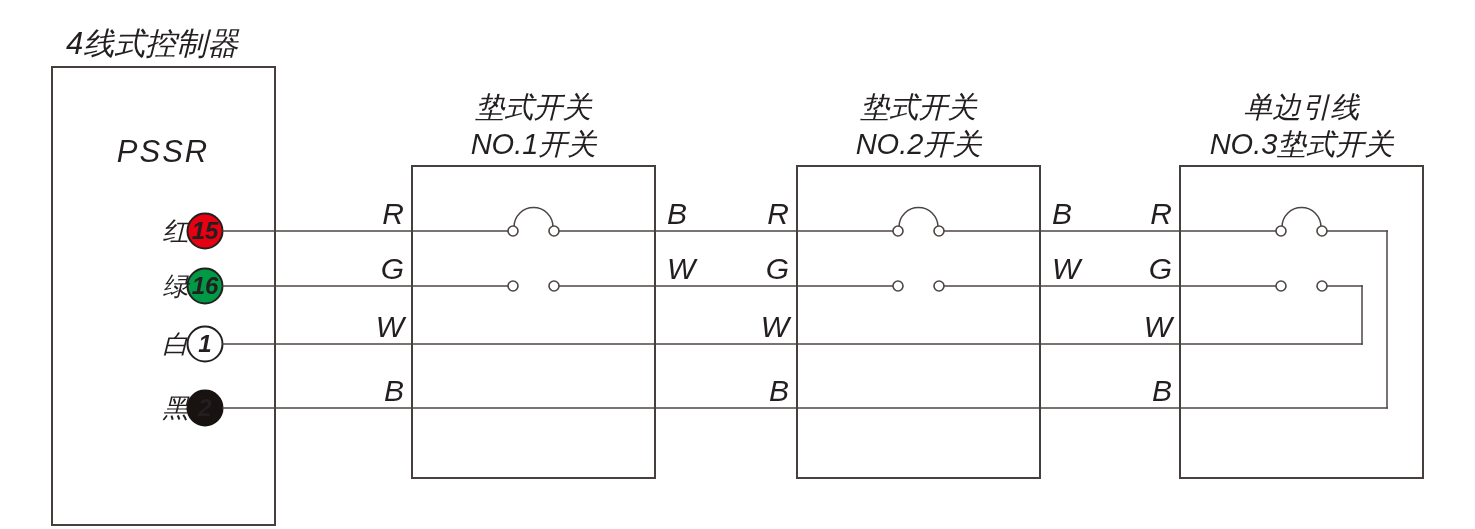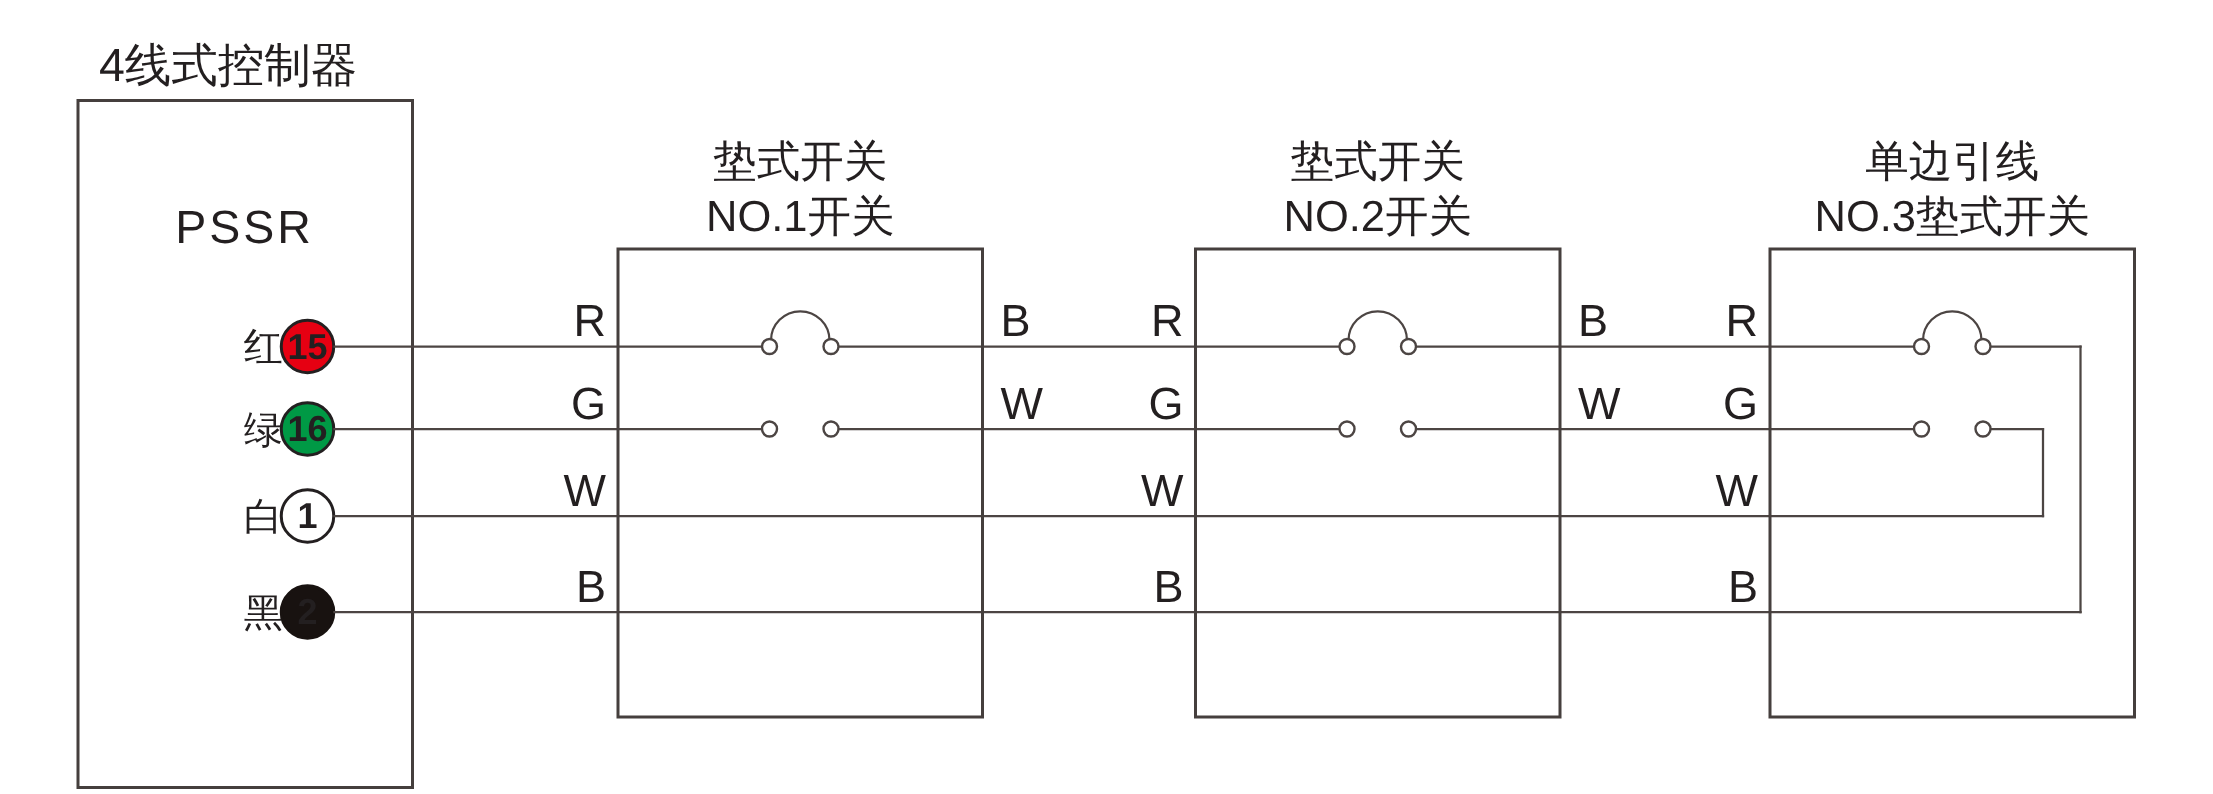--- a/index.html
+++ b/index.html
@@ -1,16 +1,16 @@
 <!DOCTYPE html>
 <html><head>
 <meta charset="utf-8">
 <style>
   html,body{margin:0;padding:0;background:#ffffff;}
-  .stage{position:relative;width:1475px;height:529px;background:#ffffff;overflow:hidden;}
+  .stage{position:relative;width:1475px;height:529px;background:#ffffff;overflow:hidden;font-style:italic;}
   svg{display:block;}
   text{font-family:"Liberation Sans","DejaVu Sans",sans-serif;fill:#231f20;}
   .ctrl-title{font-size:31px;}
   .pssr{font-size:31px;letter-spacing:2px;}
   .box-title{font-size:29px;}
   .wire-label{font-size:30px;}
   .term-name{font-size:26px;}
   .term-num{font-size:24px;font-weight:600;}
 </style>
 </head>

